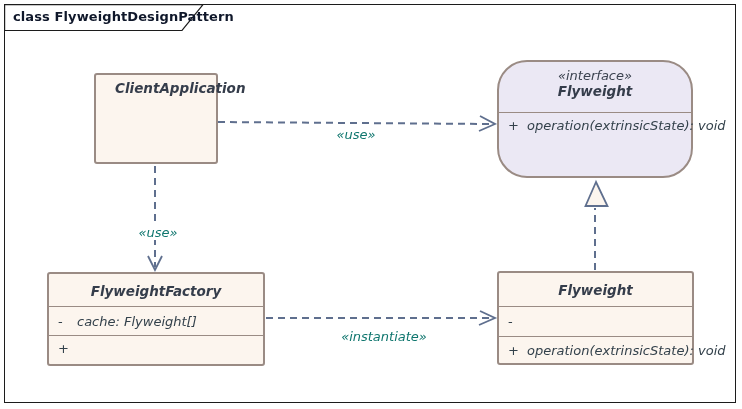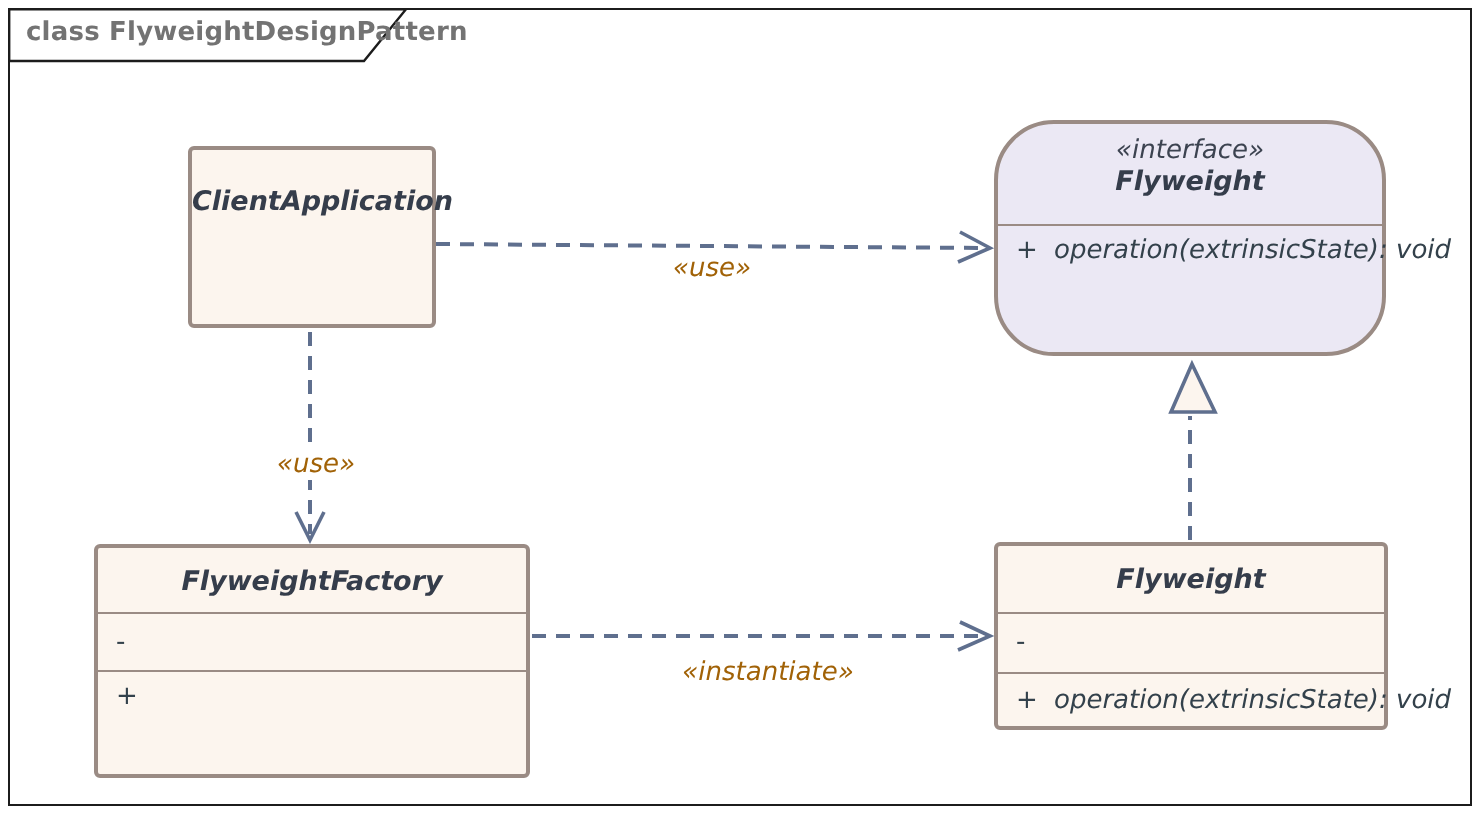--- a/index.html
+++ b/index.html
@@ -8,39 +8,39 @@
     font-family:"DejaVu Sans", sans-serif; overflow:hidden;
     color:var(--text,#39414e);
   }
   .frame {
     position:absolute; left:4px; top:4px; width:732px; height:399px;
     border:1px solid var(--frame-border,#1c1c1c); background:#fff; box-sizing:border-box;
   }
   svg.overlay { position:absolute; left:0; top:0; z-index:2; }
   .tab-text {
     position:absolute; left:13px; top:9px; z-index:3;
-    font-weight:bold; font-size:13px; color:#737373; letter-spacing:0.1px;
+    font-weight:bold; font-size:13px; color:#0f172a; letter-spacing:0.1px;
   }
   .uml {
     position:absolute; z-index:3; box-sizing:border-box;
     background:var(--class-fill,#fcf5ee);
     border:2px solid var(--node-border,#9a8b84);
     border-radius:3px; font-size:13px;
   }
   .uml.iface { background:var(--interface-fill,#ebe8f4);border-radius:30px; }
   .uml .head { text-align:center; box-sizing:border-box; }
   .uml .cname { font-weight:bold; font-style:italic; font-size:13.5px; color:#353d4b; }
   .uml .stereo { font-style:italic; font-size:13px; color:#3c4350; }
   .uml .compartment { border-top:1.5px solid var(--node-border,#9a8b84); box-sizing:border-box; }
   .member { display:flex; align-items:center; padding:0 6px 0 9px; box-sizing:border-box; color:#33414b; }
   .member .vis { width:19px; font-style:normal; flex:0 0 auto; }
   .member .sig { font-style:italic; white-space:nowrap; }
   .edge-label {
     position:absolute; z-index:4; font-style:italic; font-size:13px;
-    color:#a16207; text-align:center;
+    color:#0f766e; text-align:center;
   }
   .edge-label.on-line { background:#fff; padding:0 3px; }
   .edge { stroke:var(--edge-stroke,#5f6f8e); stroke-width:2; fill:none; stroke-dasharray:7 5; }
   .arrowhead { stroke:var(--edge-stroke,#5f6f8e); stroke-width:1.8; fill:none; }
   .tri { stroke:var(--edge-stroke,#5f6f8e); stroke-width:1.8; fill:var(--class-fill,#fcf5ee); }
   .tabshape { fill:#ffffff; stroke:var(--frame-border,#1c1c1c); stroke-width:1.2; }
 </style>
 </head>
 <body>
 
@@ -61,45 +61,46 @@
     <line class="edge" x1="266" y1="318" x2="491" y2="318"></line>
     <polyline class="arrowhead" points="480,311 495,318 479,325"></polyline>
 
     <line class="edge" x1="595" y1="270" x2="595" y2="208"></line>
     <polygon class="tri" points="596,182 585.5,206 607.5,206"></polygon>
   </svg>
 
   <div class="tab-text">class FlyweightDesignPattern</div>
 
   <div class="uml" style="left:94px; top:73px; width:124px; height:91px;">
-    <div class="head" style="padding-top:18px;">
+    <div class="head" style="padding-top:5px;margin-left:19px;">
       <span class="cname">ClientApplication</span>
     </div>
   </div>
 
   <div class="uml iface" style="left:497px; top:60px; width:196px; height:118px;">
     <div class="head" style="height:50px; padding-top:6px;">
       <div class="stereo">«interface»</div>
       <div class="cname">Flyweight</div>
     </div>
     <div class="compartment" style="height:64px; padding-top:5px;">
       <div class="member">
         <span class="vis">+</span>
         <span class="sig">operation(extrinsicState): void</span>
       </div>
     </div>
   </div>
 
-  <div class="uml" style="left:47px; top:272px; width:218px; height:117px;">
+  <div class="uml" style="left:47px; top:272px; width:218px; height:94px;">
     <div class="head" style="height:32px; padding-top:9px;">
       <span class="cname">FlyweightFactory</span>
     </div>
     <div class="compartment" style="height:29px; display:flex; align-items:center;">
       <div class="member">
         <span class="vis">-</span>
+        <span class="sig">cache: Flyweight[]</span>
       </div>
     </div>
     <div class="compartment" style="height:26px; display:flex; align-items:center;">
       <div class="member">
         <span class="vis">+</span>
       </div>
     </div>
   </div>
 
   <div class="uml" style="left:497px; top:271px; width:197px; height:94px;">

